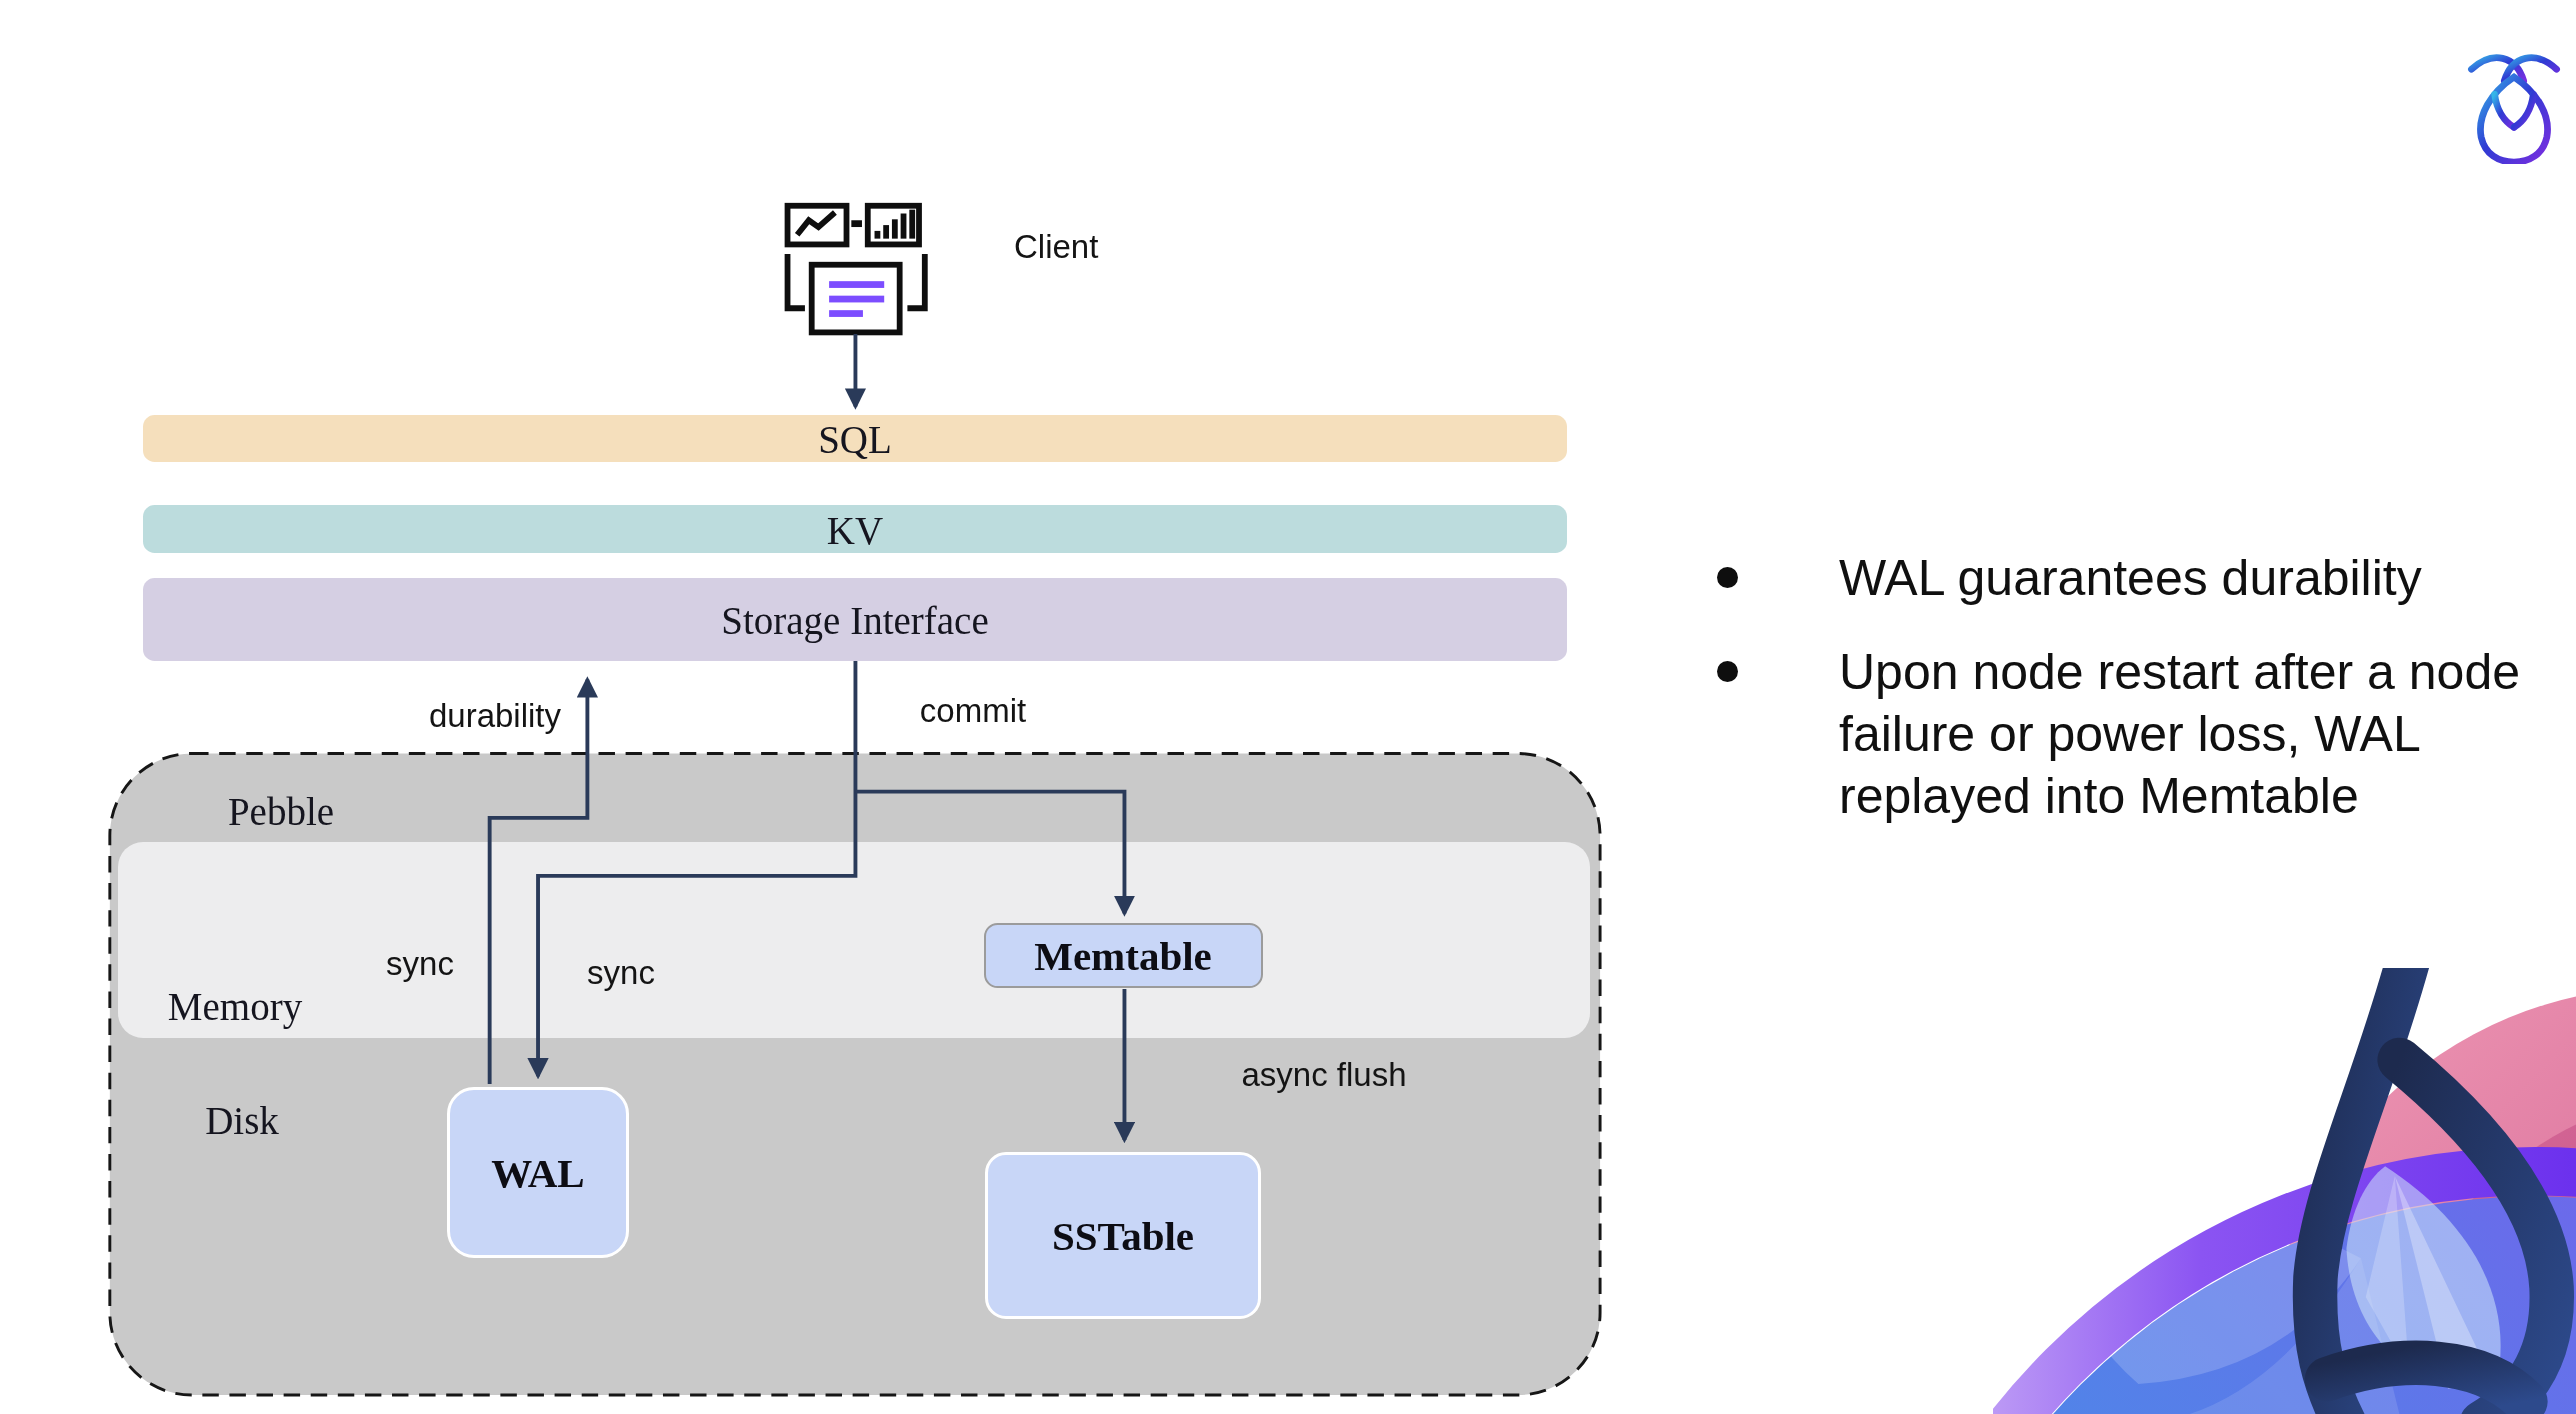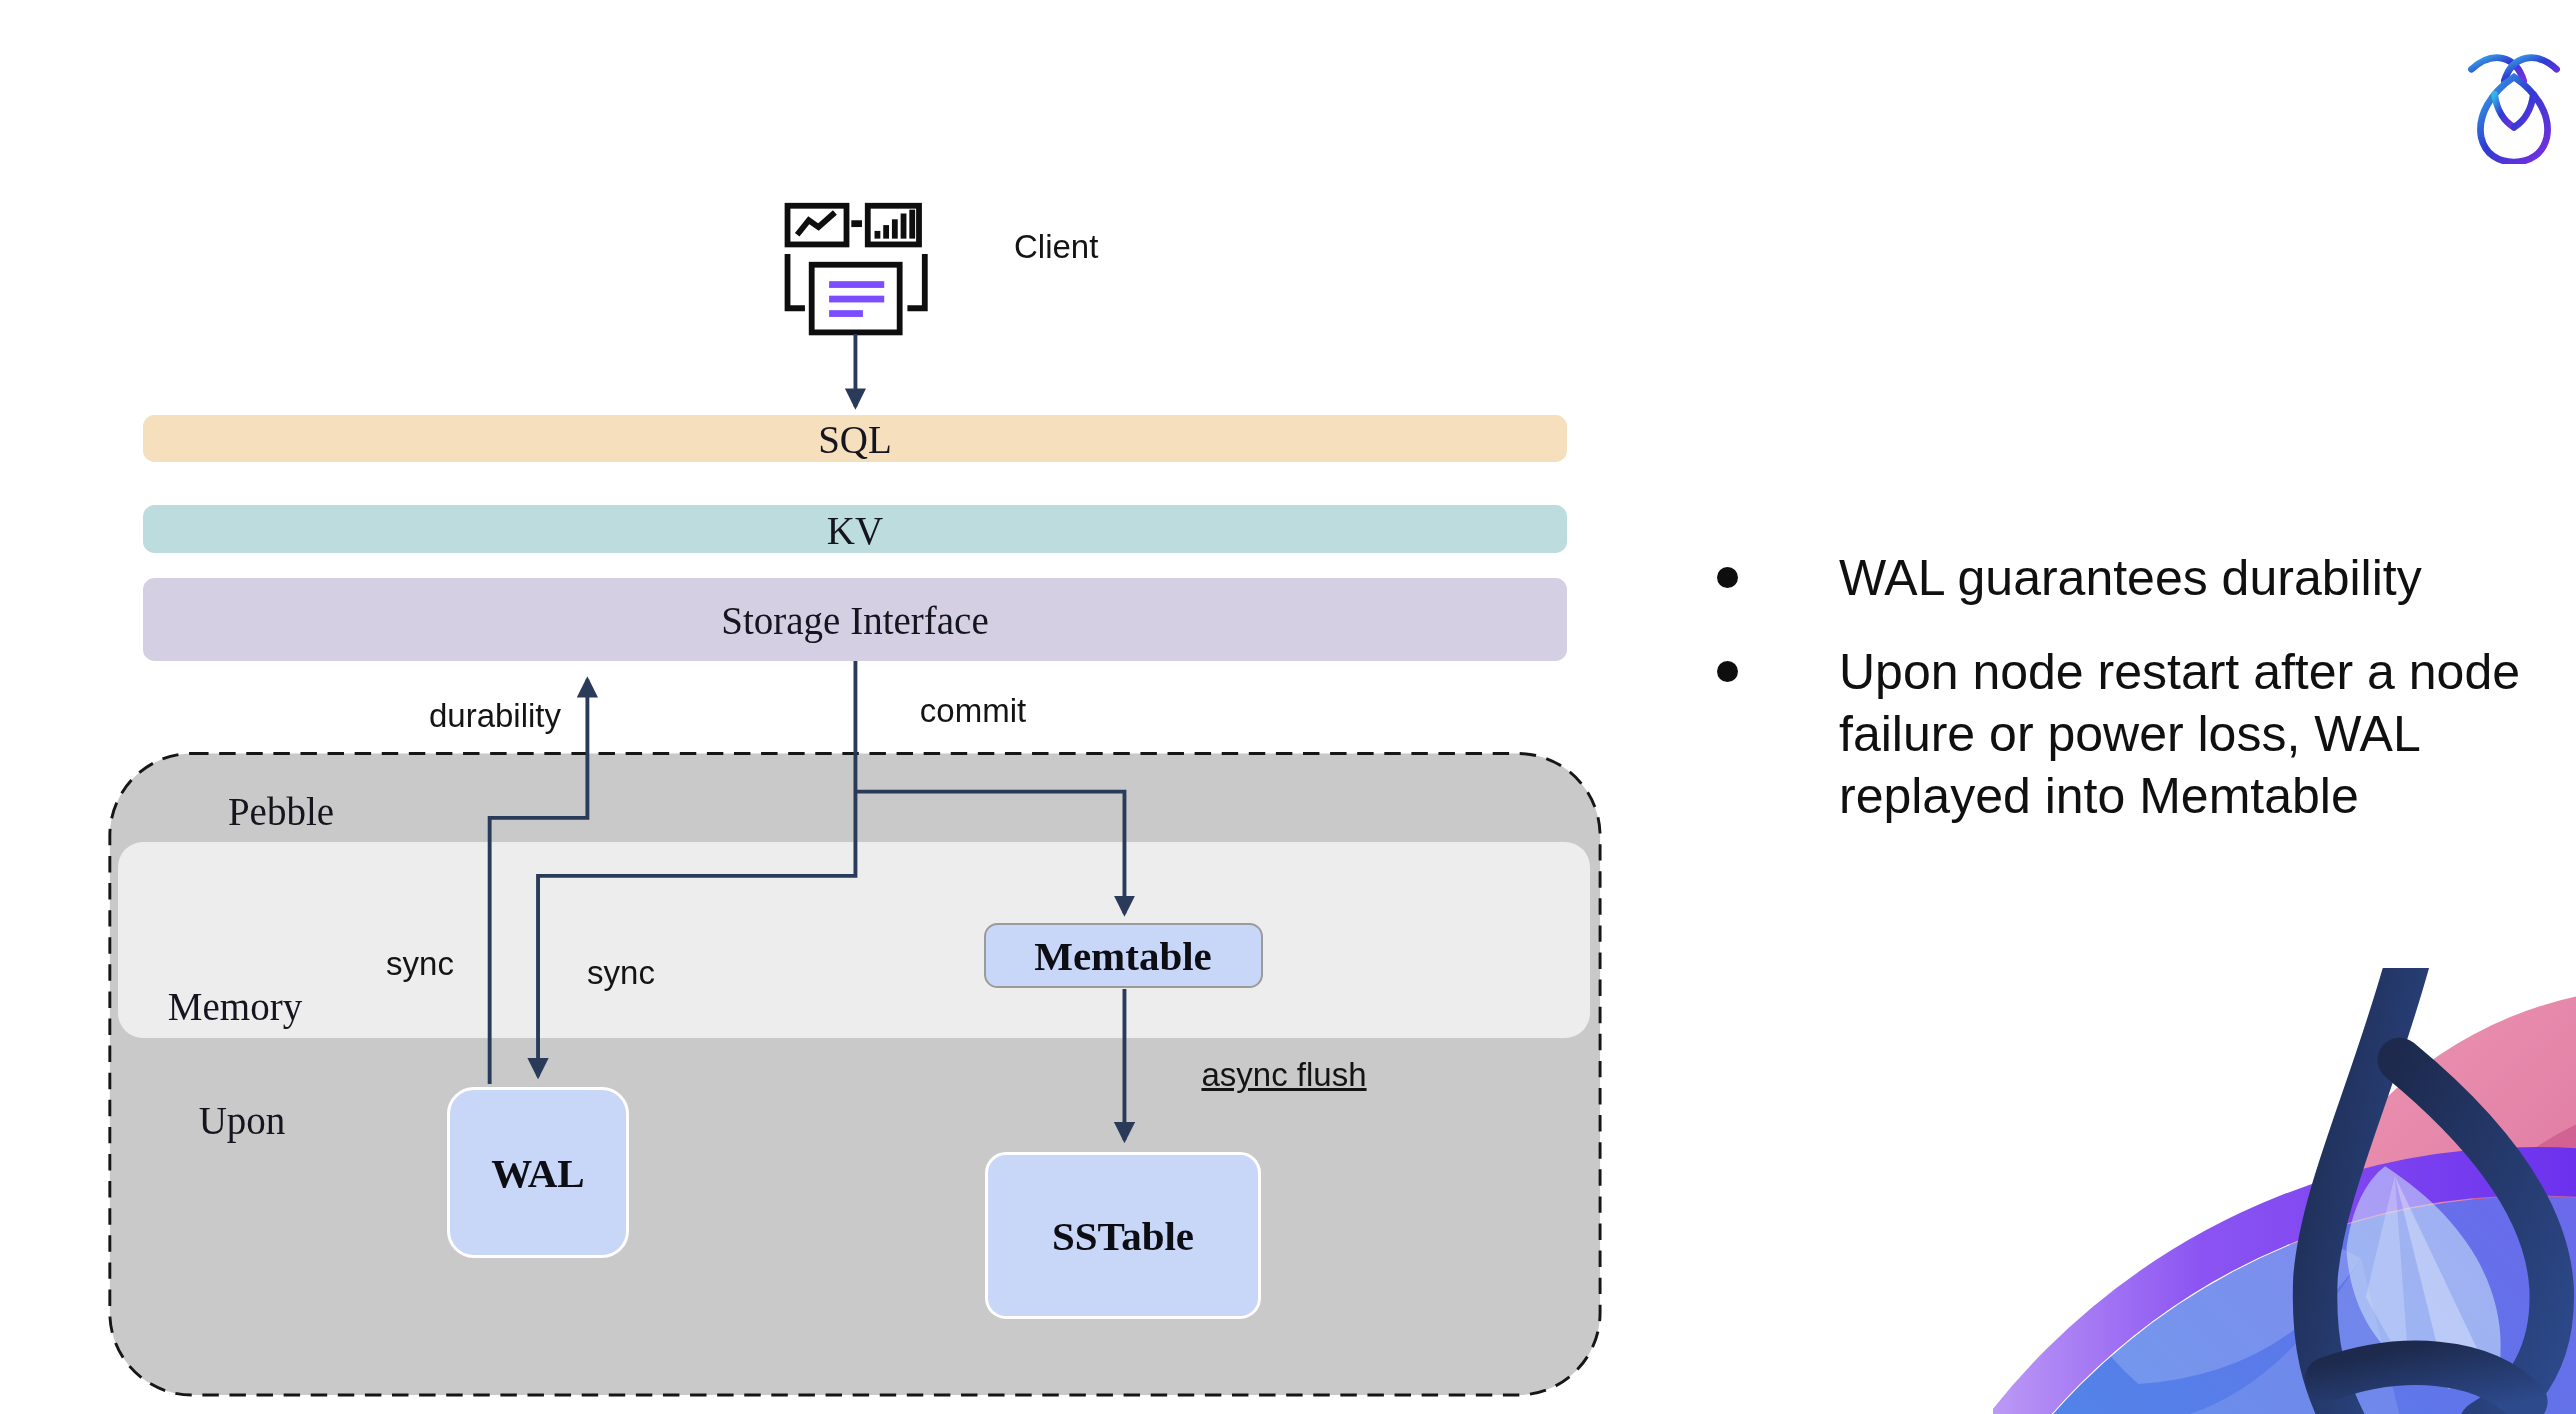--- a/index.html
+++ b/index.html
@@ -111,42 +111,42 @@
 
   <div class="bar bar-sql"></div>
   <div class="bar bar-kv"></div>
   <div class="bar bar-si"></div>
   <div class="lbl lbl-serif" style="left:855px;top:439px;">SQL</div>
   <div class="lbl lbl-serif" style="left:855px;top:530px;">KV</div>
   <div class="lbl lbl-serif" style="left:855px;top:620px;">Storage Interface</div>
 
   <div class="lbl lbl-serif" style="left:281px;top:811px;">Pebble</div>
   <div class="lbl lbl-serif" style="left:235px;top:1006px;">Memory</div>
-  <div class="lbl lbl-serif" style="left:242px;top:1120px;">Upon</div>
+  <div class="lbl lbl-serif" style="left:242px;top:1120px;">Disk</div>
 
   <svg class="svg-abs z5" width="2576" height="1415" viewBox="0 0 2662 1462">
     <defs>
       <marker id="arrow" viewBox="0 0 10 10" refX="8.5" refY="5" markerWidth="5.5" markerHeight="5.5" orient="auto-start-reverse">
         <path d="M0,0 L10,5 L0,10 Z" fill="#2a3a59"></path>
       </marker>
     </defs>
     <g fill="none" stroke="#2a3a59" stroke-width="4">
       <path d="M884,345 L884,420" marker-end="url(#arrow)"></path>
       <path d="M506,1120 L506,845 L607,845 L607,702" marker-end="url(#arrow)"></path>
       <path d="M884,683 L884,905 L556,905 L556,1112" marker-end="url(#arrow)"></path>
       <path d="M884,818 L1162,818 L1162,944" marker-end="url(#arrow)"></path>
       <path d="M1162,1022 L1162,1178" marker-end="url(#arrow)"></path>
     </g>
   </svg>
 
   <div class="lbl lbl-sans" style="left:495px;top:716px;">durability</div>
   <div class="lbl lbl-sans" style="left:973px;top:711px;">commit</div>
   <div class="lbl lbl-sans" style="left:420px;top:964px;">sync</div>
   <div class="lbl lbl-sans" style="left:621px;top:973px;">sync</div>
-  <div class="lbl lbl-sans" style="left:1284px;top:1075px;text-decoration:underline;">async flush</div>
+  <div class="lbl lbl-sans" style="left:1324px;top:1075px;">async flush</div>
 
   <div class="node node-wal"></div>
   <div class="node node-memtable"></div>
   <div class="node node-sstable"></div>
   <div class="lbl lbl-serif-bold" style="left:538px;top:1173px;">WAL</div>
   <div class="lbl lbl-serif-bold" style="left:1123px;top:956px;">Memtable</div>
   <div class="lbl lbl-serif-bold" style="left:1123px;top:1236px;">SSTable</div>
 
   <div class="bullets">
     <div class="bullet-item">

